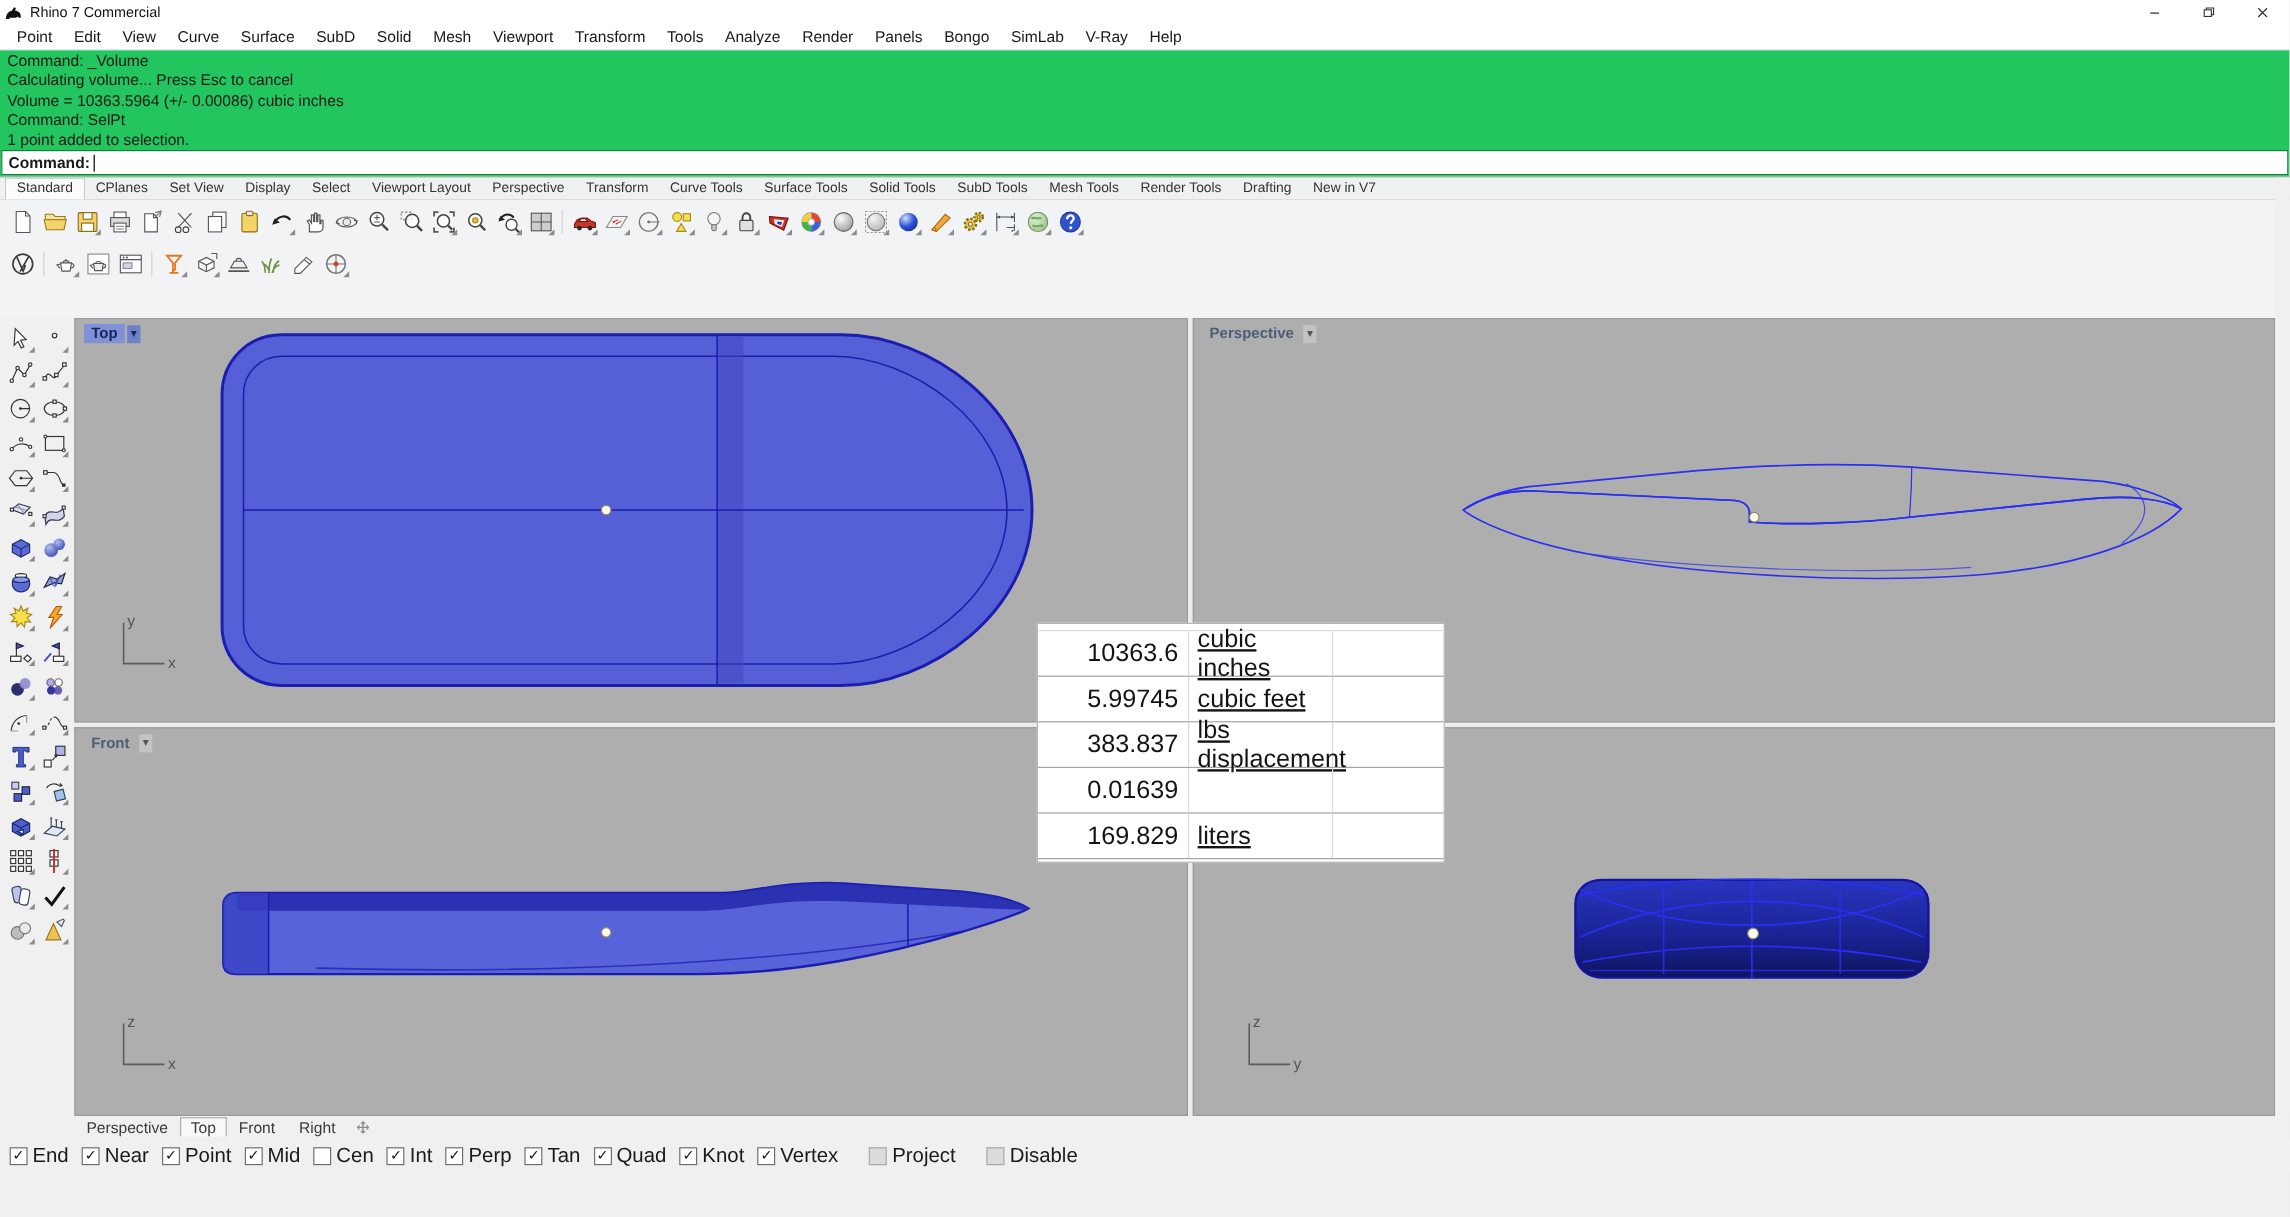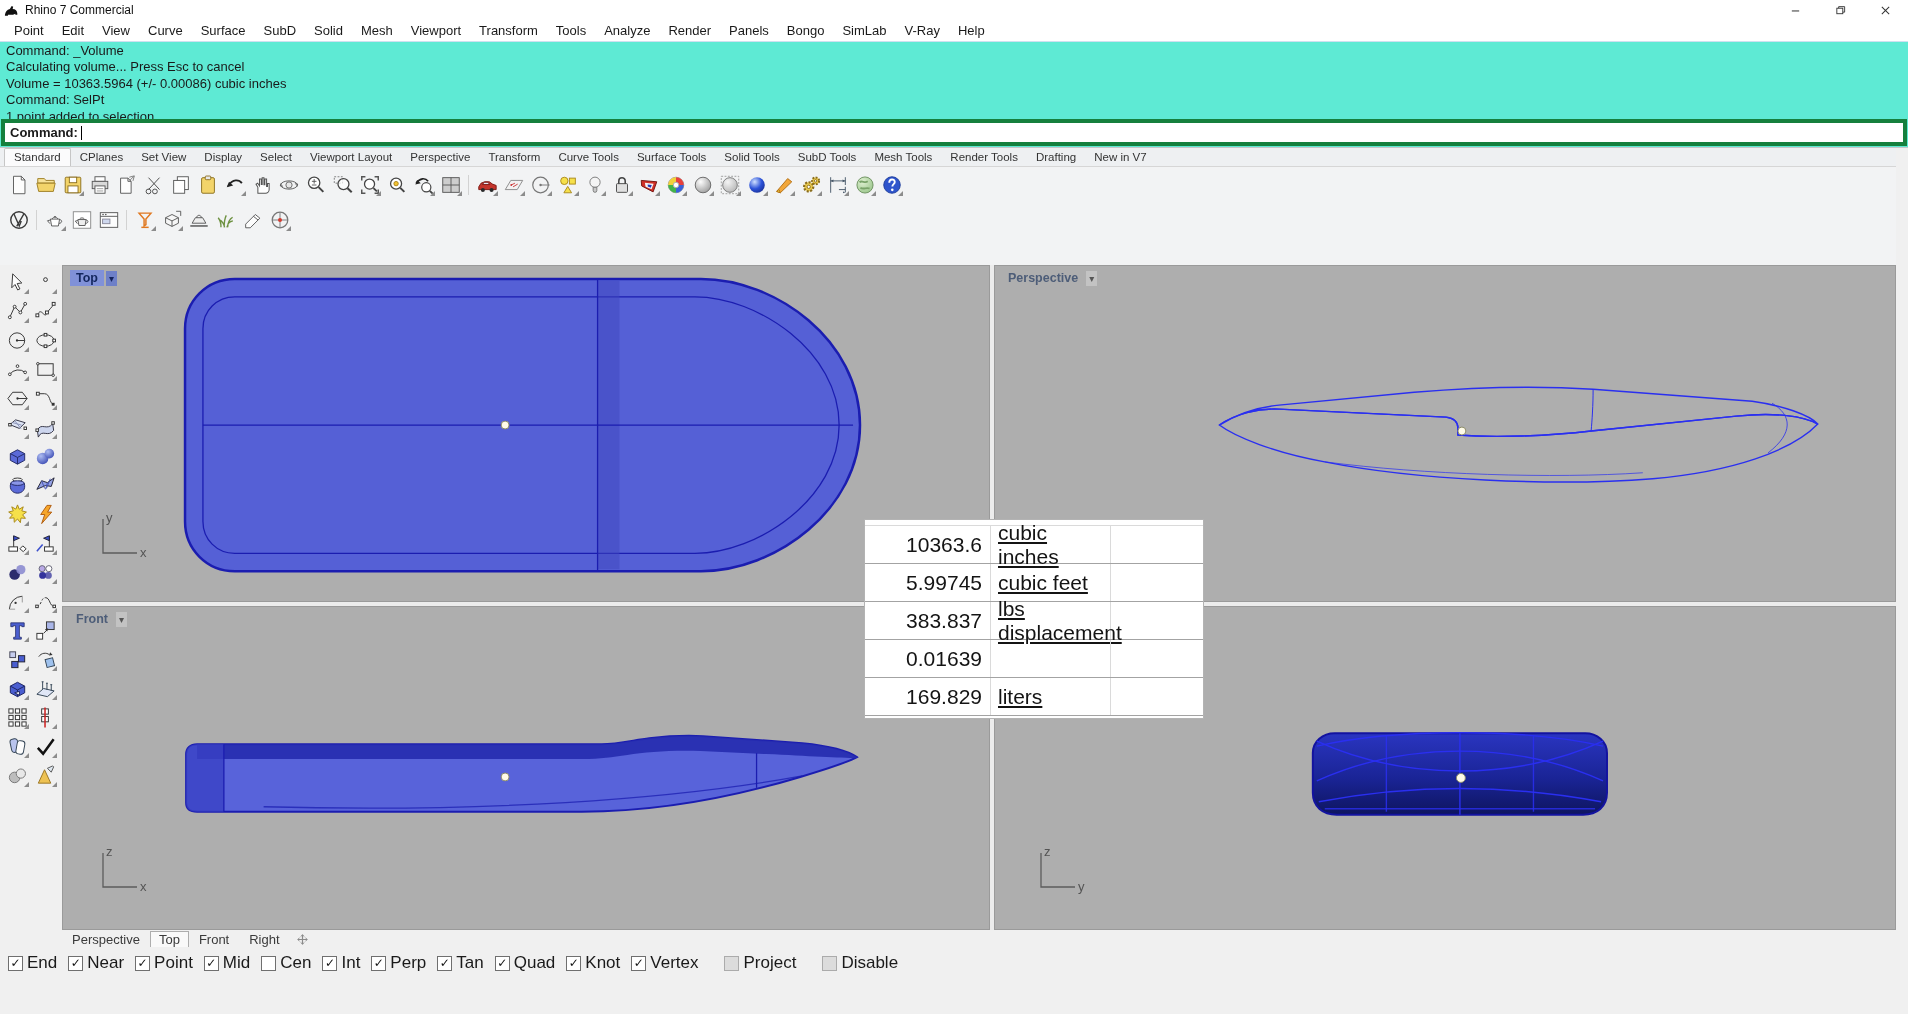--- a/index.html
+++ b/index.html
@@ -12,25 +12,25 @@
   .app-icon svg{width:15px;height:15px;}
   .title-text{font-size:12px;color:#111;}
   .win-controls{margin-left:auto;display:flex;height:100%;}
   .win-btn{width:45px;height:100%;display:flex;align-items:center;justify-content:center;}
   .win-btn svg{width:11px;height:11px;}
   
   .menubar{left:0;top:20px;width:100%;height:22px;background:#fff;display:flex;align-items:center;
            padding-left:5px;font-size:13px;border-bottom:1px solid #cfe0f0;}
   .menu-item{padding:2px 9px;}
   
-  .cmd-area{left:0;top:42px;width:100%;height:106px;background:#5eead4;font-size:13px;
+  .cmd-area{left:0;top:42px;width:100%;height:106px;background:#22c55e;font-size:13px;
             border-bottom:1px solid #c6c6c6;}
   .cmd-lines{padding:1px 0 0 6px;}
   .cmd-line{line-height:16.4px;white-space:pre;}
-  .cmd-input{position:absolute;left:1px;right:1px;bottom:1px;height:19px;border:4px solid #15803d;
+  .cmd-input{position:absolute;left:1px;right:1px;bottom:1px;height:19px;border:1px solid #15803d;
              display:flex;align-items:center;font-weight:bold;padding-left:5px;background:#fff;margin-top:42px;}
   .caret{display:inline-block;width:1px;height:14px;background:#000;margin-left:3px;}
   
   .tabbar{left:0;top:148px;width:100%;height:19px;background:#eef0f2;border-bottom:1px solid #d6d6d6;
           display:flex;align-items:flex-end;padding-left:4px;font-size:11.5px;color:#333;}
   .ttab{padding:2px 9px 3px;}
   .ttab.active{background:#fbfbfc;border:1px solid #c6c6c6;border-bottom:none;border-radius:2px 2px 0 0;}
   
   .toolbars{left:0;top:167px;width:100%;height:98px;background:#f2f3f4;}
   .toolrow{display:flex;align-items:center;padding-left:5px;height:35px;}

